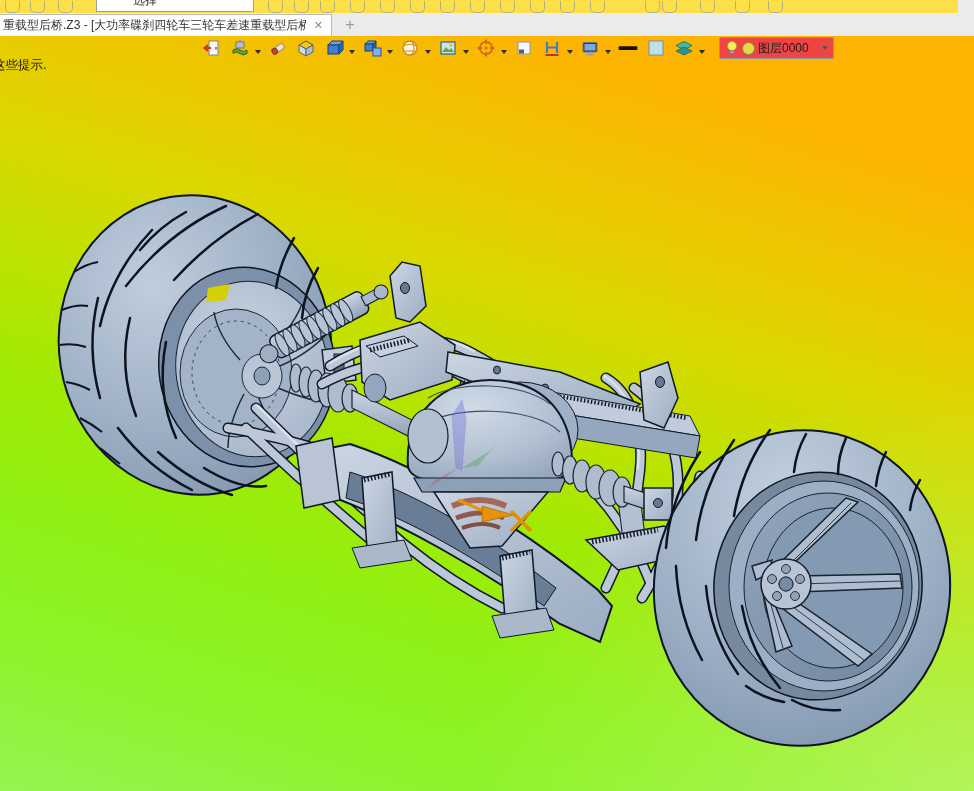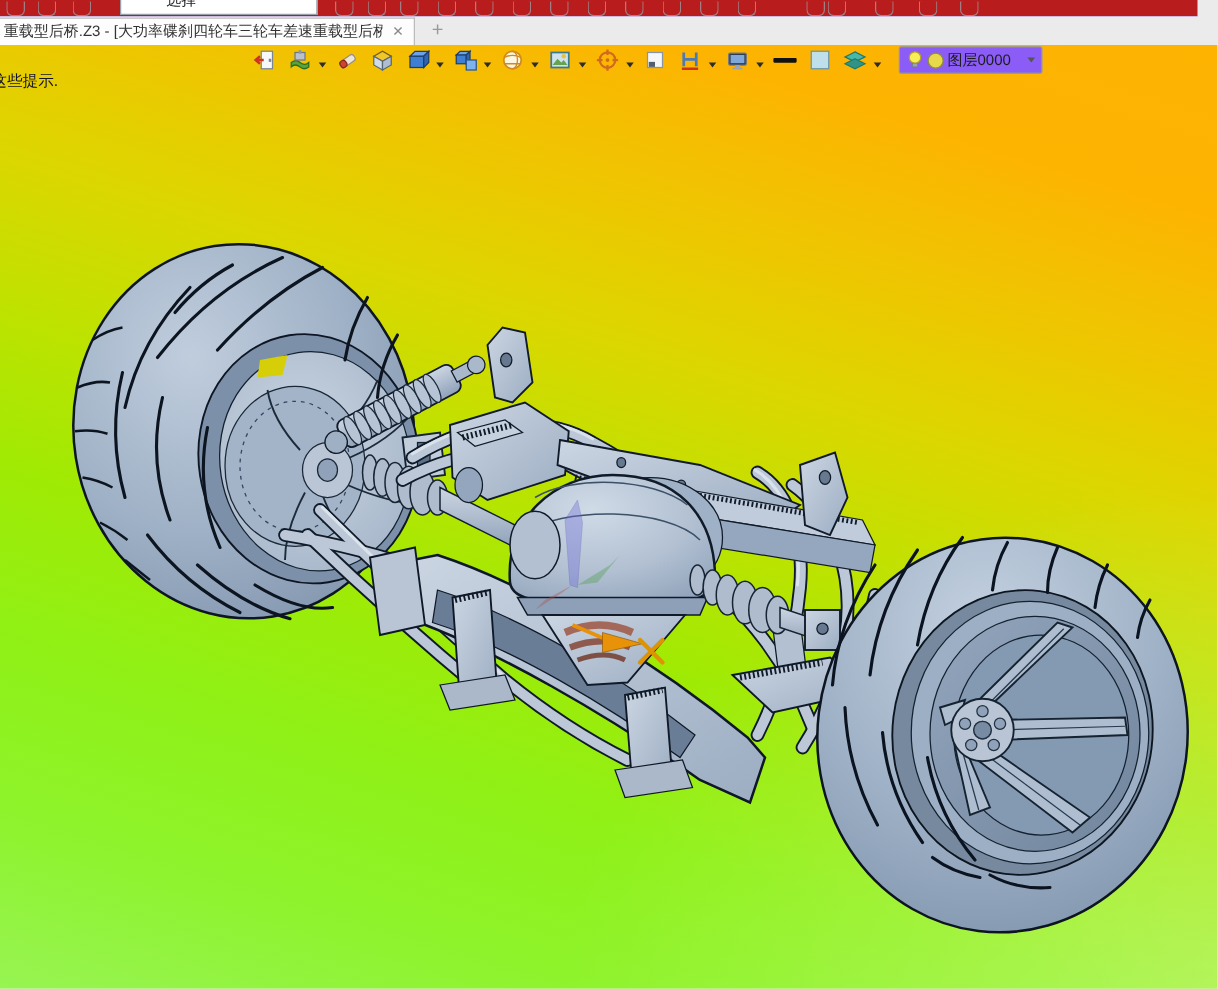--- a/index.html
+++ b/index.html
@@ -1,20 +1,20 @@
 <!DOCTYPE html>
 <html><head>
 <meta charset="utf-8">
 <style>
   html,body{margin:0;padding:0;}
   body{width:974px;height:791px;position:relative;overflow:hidden;
        font-family:"Liberation Sans","DejaVu Sans",sans-serif;background:#ebebeb;}
 
   
-  .top-strip{position:absolute;top:0;left:0;right:16px;height:13px;background:#b91c1c;
+  .top-strip{position:absolute;top:0;left:0;right:16px;height:13px;background:#fde047;
              border-bottom:1px solid #6d28d9;z-index:30;overflow:hidden;}
   .clipped-icon{position:absolute;top:1px;width:13px;height:11px;
                 border:1.5px solid #9aa0a7;border-top:none;border-radius:0 0 5px 5px;opacity:.75;}
   .strip-combo{position:absolute;left:96px;top:-10px;height:22px;width:158px;background:#fff;
                border:1px solid #99a0a8;box-sizing:border-box;overflow:hidden;}
   .strip-combo span{position:absolute;bottom:2px;left:36px;font-size:12px;color:#222;}
 
   
   .tab-bar{position:absolute;top:13px;left:0;right:0;height:23px;background:#ebebeb;z-index:30;}
   .tab{position:absolute;left:-18px;top:1px;width:350px;height:22px;background:#fdfdfd;
@@ -31,21 +31,21 @@
       radial-gradient(ellipse at 100% 100%, rgba(255,255,255,.30), rgba(255,255,255,0) 38%),
       linear-gradient(197deg,#feb301 0%,#fdb401 13%,#f0c401 24%,#ddd600 36%,
                       #bfe200 48%,#a0ea04 60%,#8ff117 74%,#8ef32b 86%,#97f452 100%);}
   .model-svg{position:absolute;top:0;left:0;z-index:1;}
 
   
   .da-toolbar{position:absolute;top:37px;left:201px;z-index:5;display:flex;align-items:center;gap:6px;}
   .tbtn{width:22px;height:20px;display:flex;align-items:center;justify-content:center;flex:0 0 auto;}
   .caret{width:0;height:0;border-left:3.5px solid transparent;border-right:3.5px solid transparent;
          border-top:4px solid #2c2c2c;margin:8px 0 0 -2px;flex:0 0 auto;}
-  .layer-combo{height:20px;background:#8b5cf6;border:1px solid #8f969e;border-radius:2px;
+  .layer-combo{height:20px;background:#ef4444;border:1px solid #8f969e;border-radius:2px;
                display:flex;align-items:center;padding:0 5px;gap:3px;margin-left:8px;
                font-size:12px;color:#1c1c1c;}
   .layer-swatch{width:13px;height:13px;border-radius:50%;border:1px solid #8e8e34;box-sizing:border-box;}
   .combo-caret{width:0;height:0;border-left:3.5px solid transparent;border-right:3.5px solid transparent;
                border-top:4px solid #555;margin-left:10px;}
 
   .hint{position:absolute;top:57px;left:-7px;z-index:5;font-size:12.5px;color:#121225;z-index:6;}
 </style>
 </head>
 <body>

